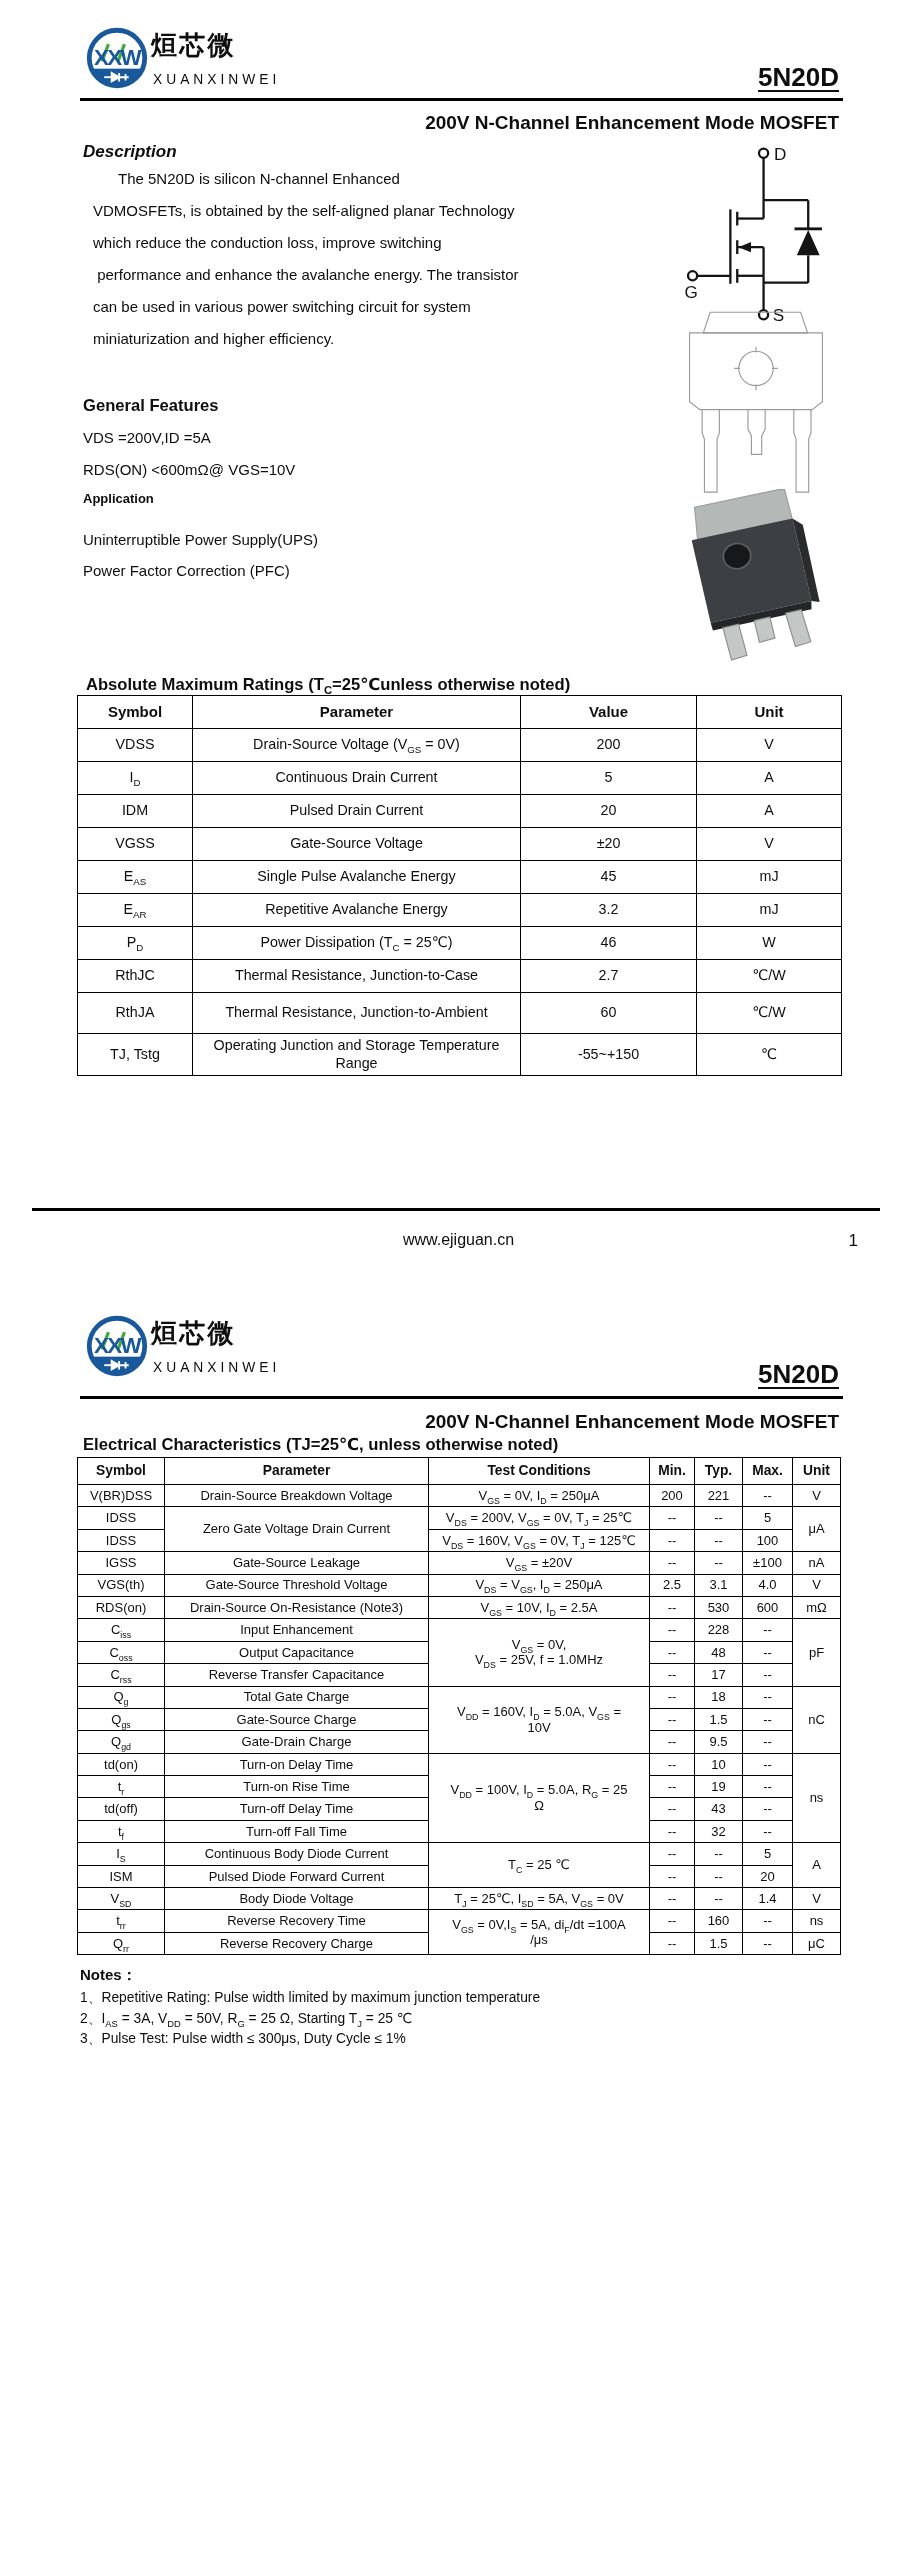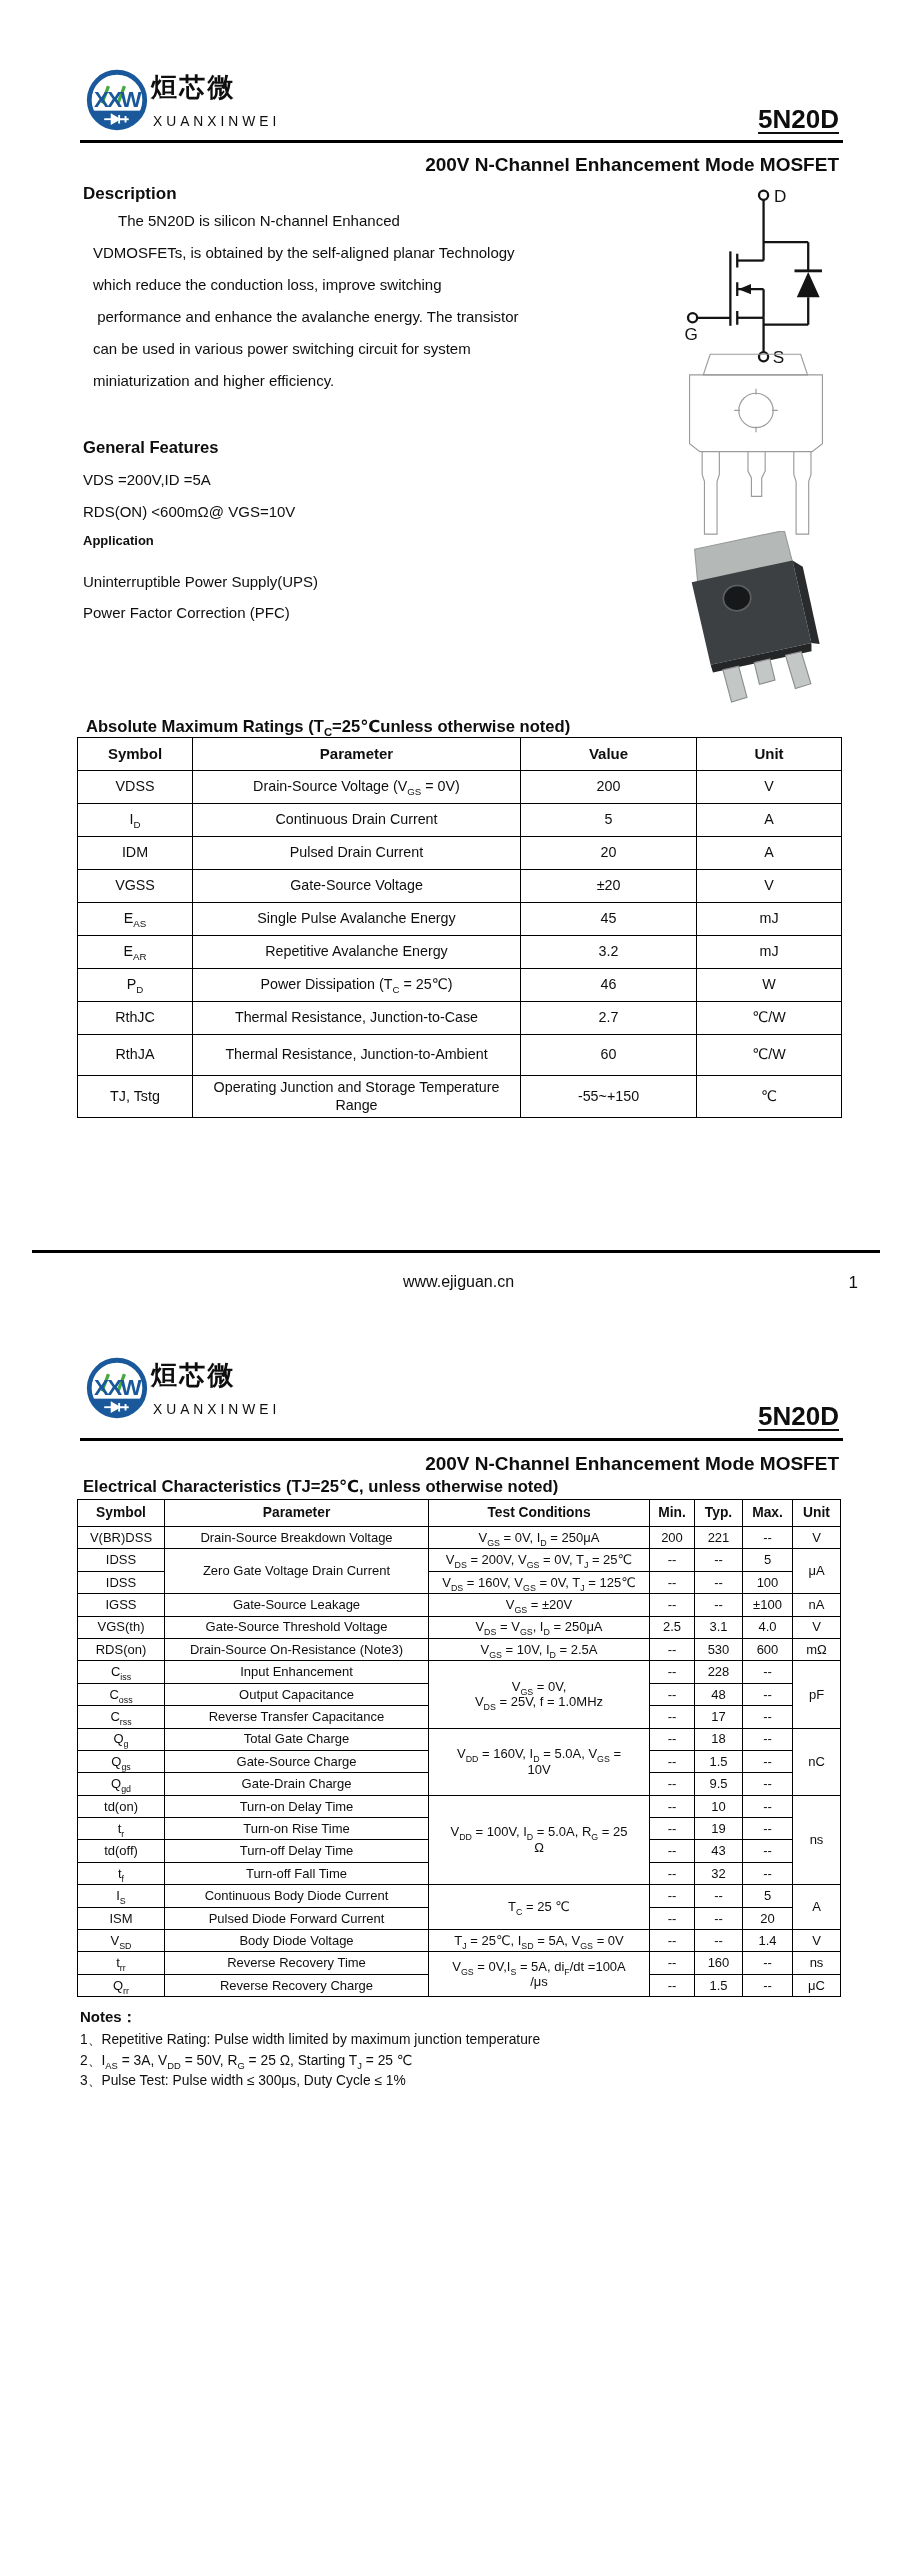--- a/index.html
+++ b/index.html
@@ -1,34 +1,34 @@
 <!DOCTYPE html>
 <html style="font-size:9.2px"><head>
 <meta charset="utf-8">
 <style>
   html,body{margin:0;padding:0;background:#fff;}
   .canvas{position:relative;width:911px;height:2268px;background:#c2410c;color:#0e0e0e;
-          font-family:"Liberation Sans","DejaVu Sans",sans-serif;overflow:hidden;margin-top:42px;}
+          font-family:"Liberation Sans","DejaVu Sans",sans-serif;overflow:hidden;}
   .page{position:absolute;left:0;width:911px;height:1288px;background:#fff;}
   #p1{top:0;} #p2{top:1288px;}
 
   
   .logo-svg{position:absolute;left:85px;top:26px;width:64px;height:64px;}
   .brand-cn{position:absolute;left:151px;top:32px;font-size:26px;font-weight:700;letter-spacing:2.3px;line-height:1;}
   .brand-en{position:absolute;left:153px;top:72px;font-size:13.8px;letter-spacing:4px;font-weight:400;}
   .part-no{position:absolute;right:72px;font-size:26px;font-weight:700;line-height:1;
            text-decoration:underline;text-decoration-thickness:2.3px;text-underline-offset:4px;}
   #p1 .part-no{top:64px;} #p2 .part-no{top:73px;}
   .hdr-rule{position:absolute;left:80px;width:763px;height:3.4px;background:#000;}
   #p1 .hdr-rule{top:98px;} #p2 .hdr-rule{top:108px;}
   .subtitle{position:absolute;right:72px;font-size:19px;font-weight:700;}
   #p1 .subtitle{top:112px;} #p2 .subtitle{top:123px;}
 
   
-  .h-desc{position:absolute;left:83px;top:142px;font-size:17px;font-weight:700;}
+  .h-desc{position:absolute;left:83px;top:142px;font-size:17px;font-weight:700;font-style:italic;}
   .desc-body{position:absolute;left:93px;top:163px;width:459px;font-size:15px;line-height:32px;white-space:pre-line;}
   .h-feat{position:absolute;left:83px;top:396px;font-size:16.6px;font-weight:700;}
   .feat-1{position:absolute;left:83px;top:429px;font-size:15px;}
   .feat-2{position:absolute;left:83px;top:461px;font-size:15px;}
   .h-app{position:absolute;left:83px;top:491px;font-size:13px;font-weight:700;}
   .app-1{position:absolute;left:83px;top:531px;font-size:15px;}
   .app-2{position:absolute;left:83px;top:562px;font-size:15px;}
 
   
   .mosfet-svg{position:absolute;left:680px;top:145px;width:166px;height:178px;}

